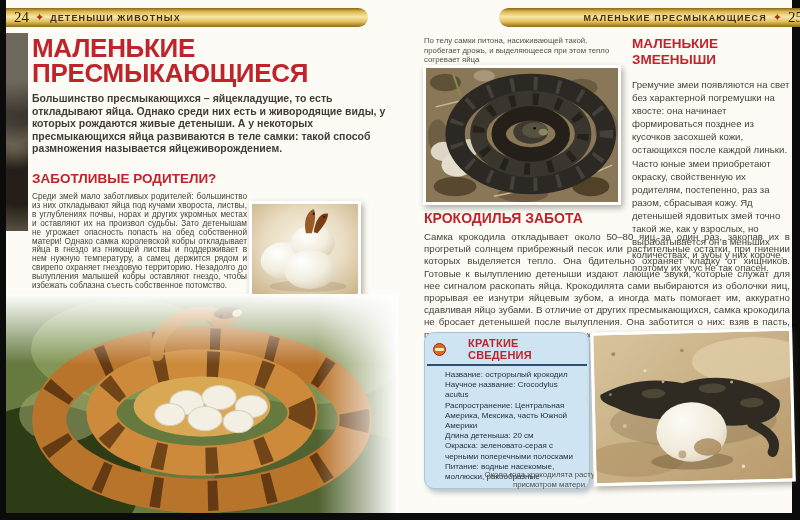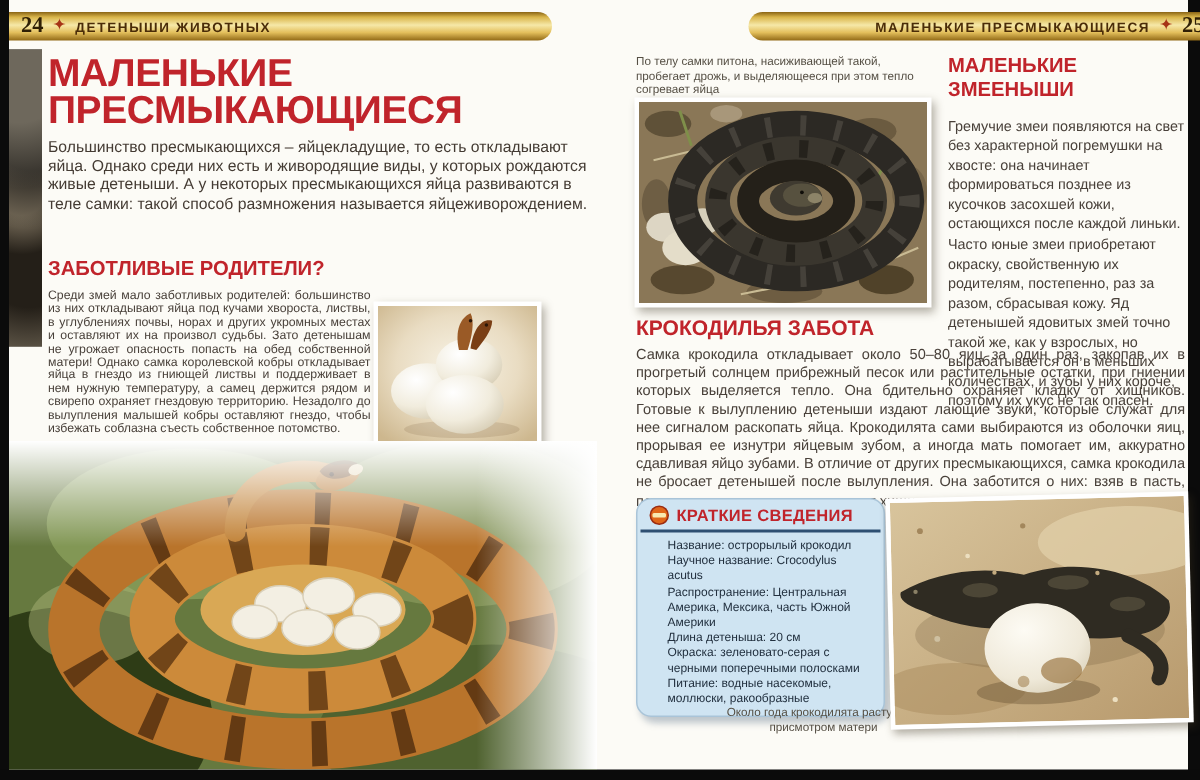--- a/index.html
+++ b/index.html
@@ -7,54 +7,54 @@
           font-family:"Liberation Sans",sans-serif;color:#49413a;}
   
   .b-left{position:absolute;left:0;top:0;width:6px;height:520px;background:#0b0b0b;}
   .b-right{position:absolute;left:792px;top:0;width:8px;height:520px;background:#0b0b0b;}
   .b-bottom{position:absolute;left:0;top:513px;width:800px;height:7px;background:#0b0b0b;}
   
   .banner{position:absolute;top:8px;height:19px;display:flex;align-items:center;gap:6px;
     background:linear-gradient(180deg,#8a6414 0%,#d9b54a 18%,#f6e8a8 46%,#e3bf5c 72%,#926a16 100%);}
   .banner.left{left:6px;width:344px;border-radius:0 10px 10px 0;padding:0 10px 0 8px;}
   .banner.right{left:499px;width:294px;border-radius:10px 0 0 10px;justify-content:flex-end;padding:0 8px 0 10px;}
-  .page-num{font-family:"Liberation Serif",serif;font-weight:bold;font-size:15px;color:#2f1f05;}
+  .page-num{font-family:"Liberation Serif",serif;font-weight:normal;font-size:15px;color:#2f1f05;}
   .banner-title{font-size:9px;font-weight:bold;letter-spacing:1.1px;color:#4a2c08;white-space:nowrap;}
   .star{color:#a63417;font-size:11px;line-height:1;text-shadow:0 0 2px #f2d98a;}
   
   .strip{position:absolute;left:6px;top:33px;width:22px;height:198px;background-color:#45423a;
     background-image:
       radial-gradient(circle at 30% 8%, #6e685c 0 18%, transparent 42%),
       radial-gradient(circle at 72% 26%, #2a2722 0 20%, transparent 46%),
       radial-gradient(circle at 38% 48%, #7a6f5c 0 15%, transparent 40%),
       radial-gradient(circle at 62% 70%, #241f18 0 24%, transparent 50%),
       radial-gradient(circle at 30% 90%, #6b6252 0 13%, transparent 36%);}
   
   .red{color:#c0242b;font-weight:800;}
   #main-title{position:absolute;left:32px;top:36px;font-size:26px;line-height:25px;letter-spacing:-0.3px;}
   #intro{position:absolute;left:32px;top:92px;width:364px;font-size:10.5px;line-height:12.6px;
-         font-weight:400;color:#443b33;}
+         font-weight:700;color:#443b33;}
   #sec1-head{position:absolute;left:32px;top:171px;font-size:13.5px;}
   #sec1-body{position:absolute;left:32px;top:193px;width:215px;font-size:8.2px;line-height:8.9px;text-align:justify;}
   .caption{color:#554f44;}
   #egg-caption{position:absolute;left:251px;top:166px;width:122px;font-size:7.6px;line-height:9.2px;}
   .photo{background:#fff;padding:3px;box-shadow:2px 3px 6px rgba(60,50,30,.4);}
   .photo svg{display:block;}
   #egg-photo{position:absolute;left:249px;top:201px;}
   #illustration{position:absolute;left:6px;top:294px;width:392px;height:219px;}
   #python-caption{position:absolute;left:424px;top:36px;width:198px;font-size:7.8px;line-height:9.6px;}
   #python-photo{position:absolute;left:423px;top:65px;}
   #snakelets-head{position:absolute;left:632px;top:36px;font-size:13.5px;line-height:16px;}
   #snakelets-body{position:absolute;left:632px;top:78px;width:158px;font-size:9.6px;line-height:13.1px;}
   #croc-head{position:absolute;left:424px;top:210px;font-size:14px;}
   #croc-body{position:absolute;left:424px;top:231px;width:366px;font-size:9.7px;line-height:12.2px;text-align:justify;}
   
   #fact-box{position:absolute;left:424px;top:332px;width:164px;background:#cfe4f2;
     border:1px solid #a9c4d8;border-radius:10px;box-shadow:3px 4px 5px rgba(110,130,150,.45);overflow:hidden;}
-  .fact-header{display:flex;align-items:center;gap:5px;padding:4px 8px 3px;}
+  .fact-header{display:flex;align-items:center;gap:22px;padding:4px 8px 3px;}
   .fact-icon{width:11px;height:11px;border-radius:50%;background:#e06618;border:1px solid #9c2c10;
     position:relative;flex:0 0 auto;}
   .fact-icon::after{content:'';position:absolute;left:1px;right:1px;top:4px;height:3px;background:#f8e9b0;border-radius:1px;}
   .fact-title{font-size:11px;letter-spacing:.2px;}
   .fact-divider{height:2px;background:#2e4f72;margin:0 2px;}
   .fact-lines{padding:4px 8px 6px;}
   .fact-line{font-size:8px;line-height:10.2px;color:#22303f;padding-left:12px;}
   #box-caption{position:absolute;left:479px;top:470px;width:140px;text-align:center;font-size:7.8px;line-height:9.6px;}
   #croc-photo{position:absolute;left:592px;top:330px;transform:rotate(-1.4deg);}
 </style>

